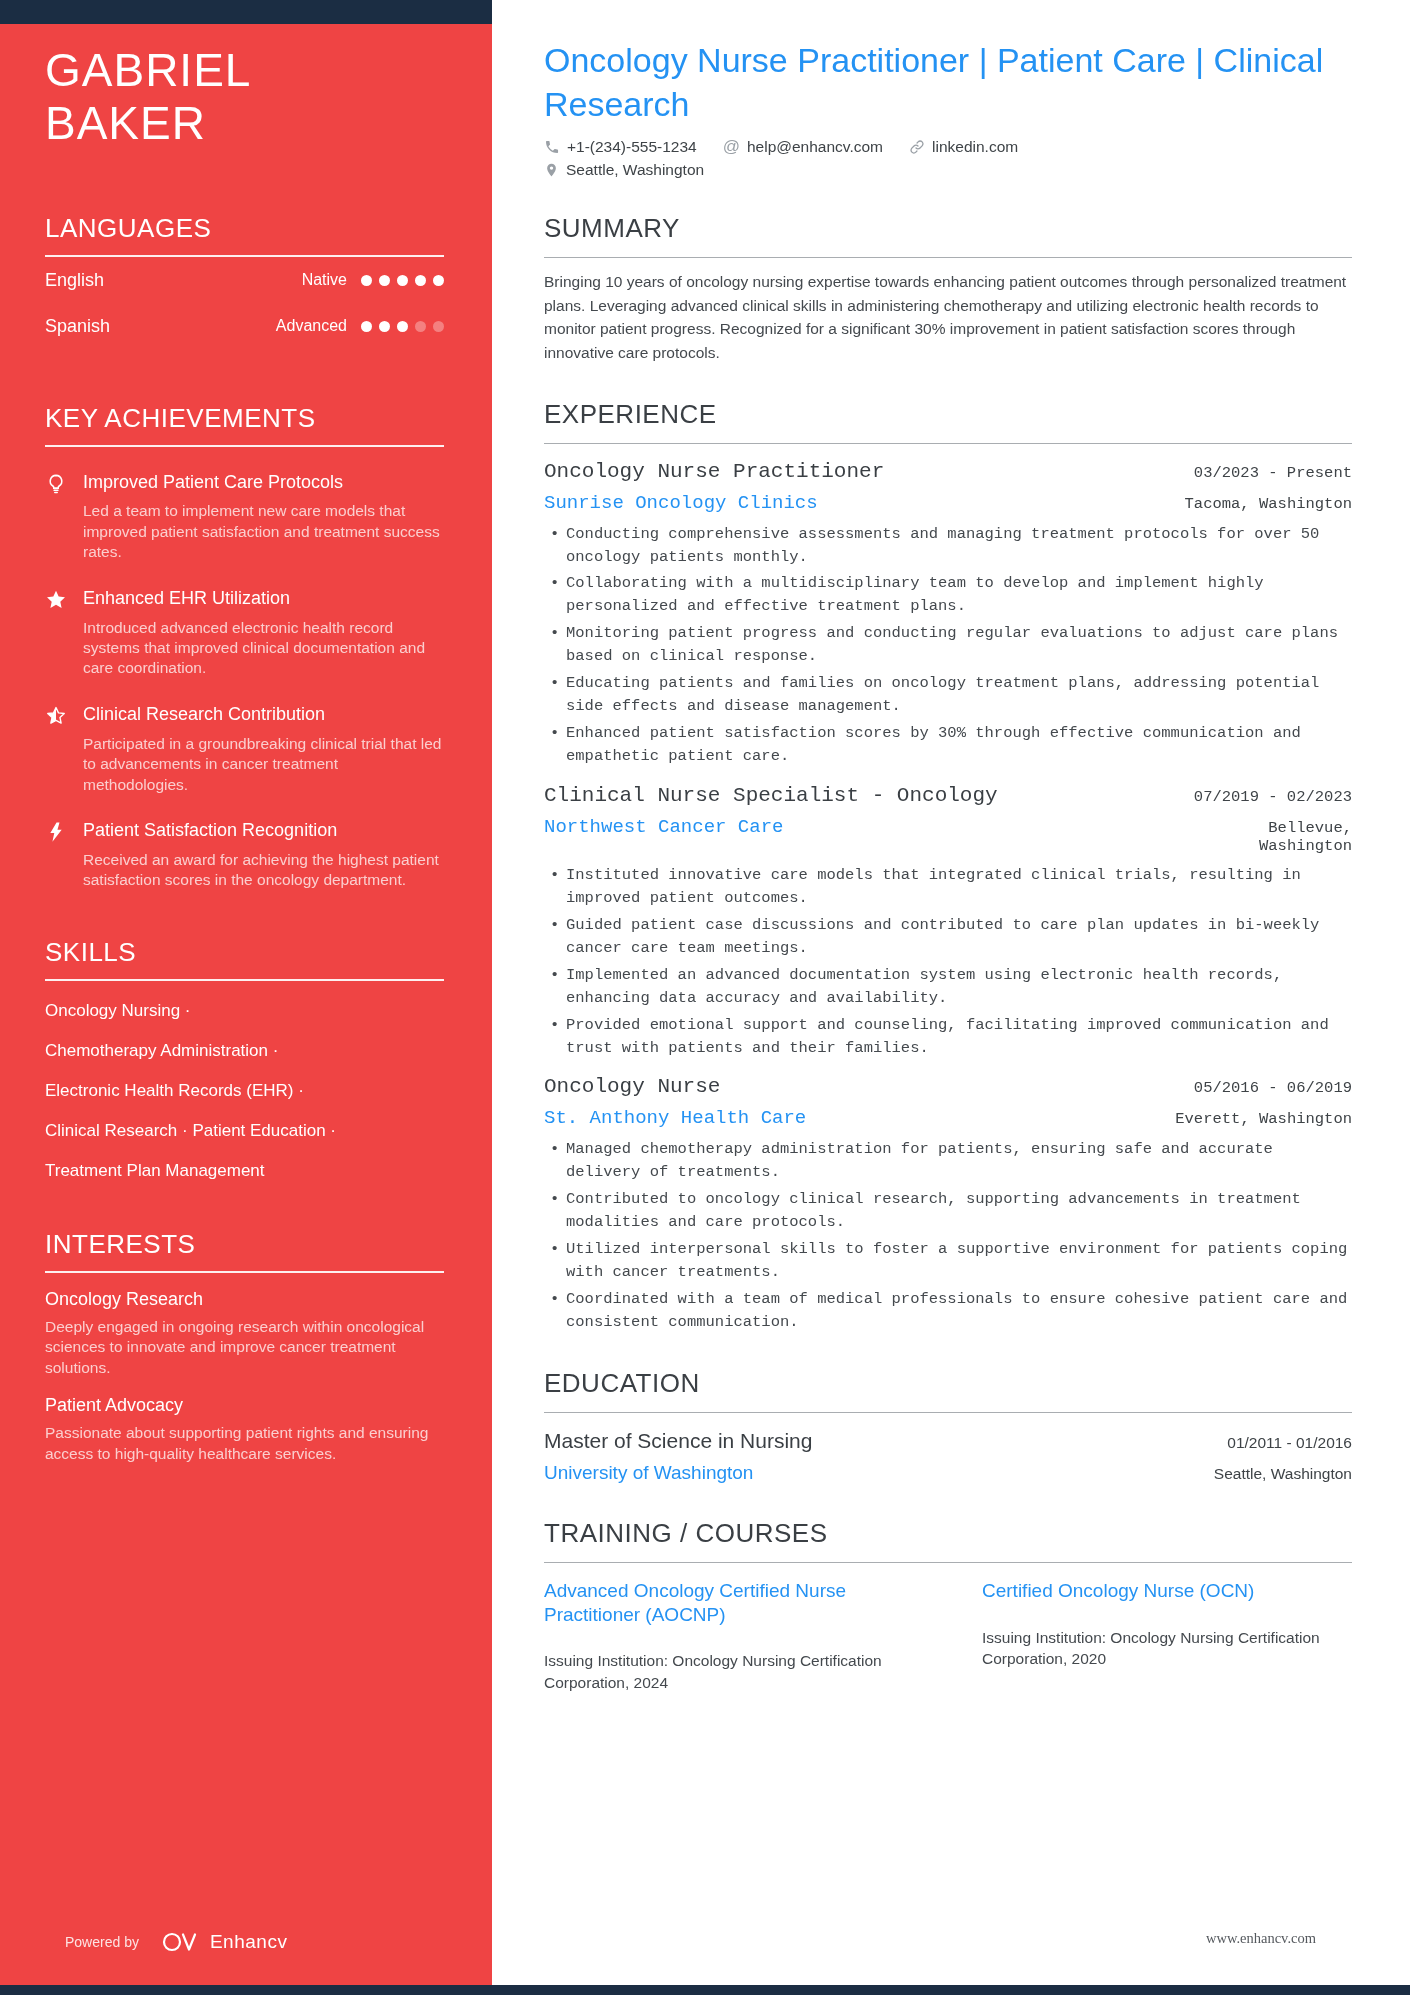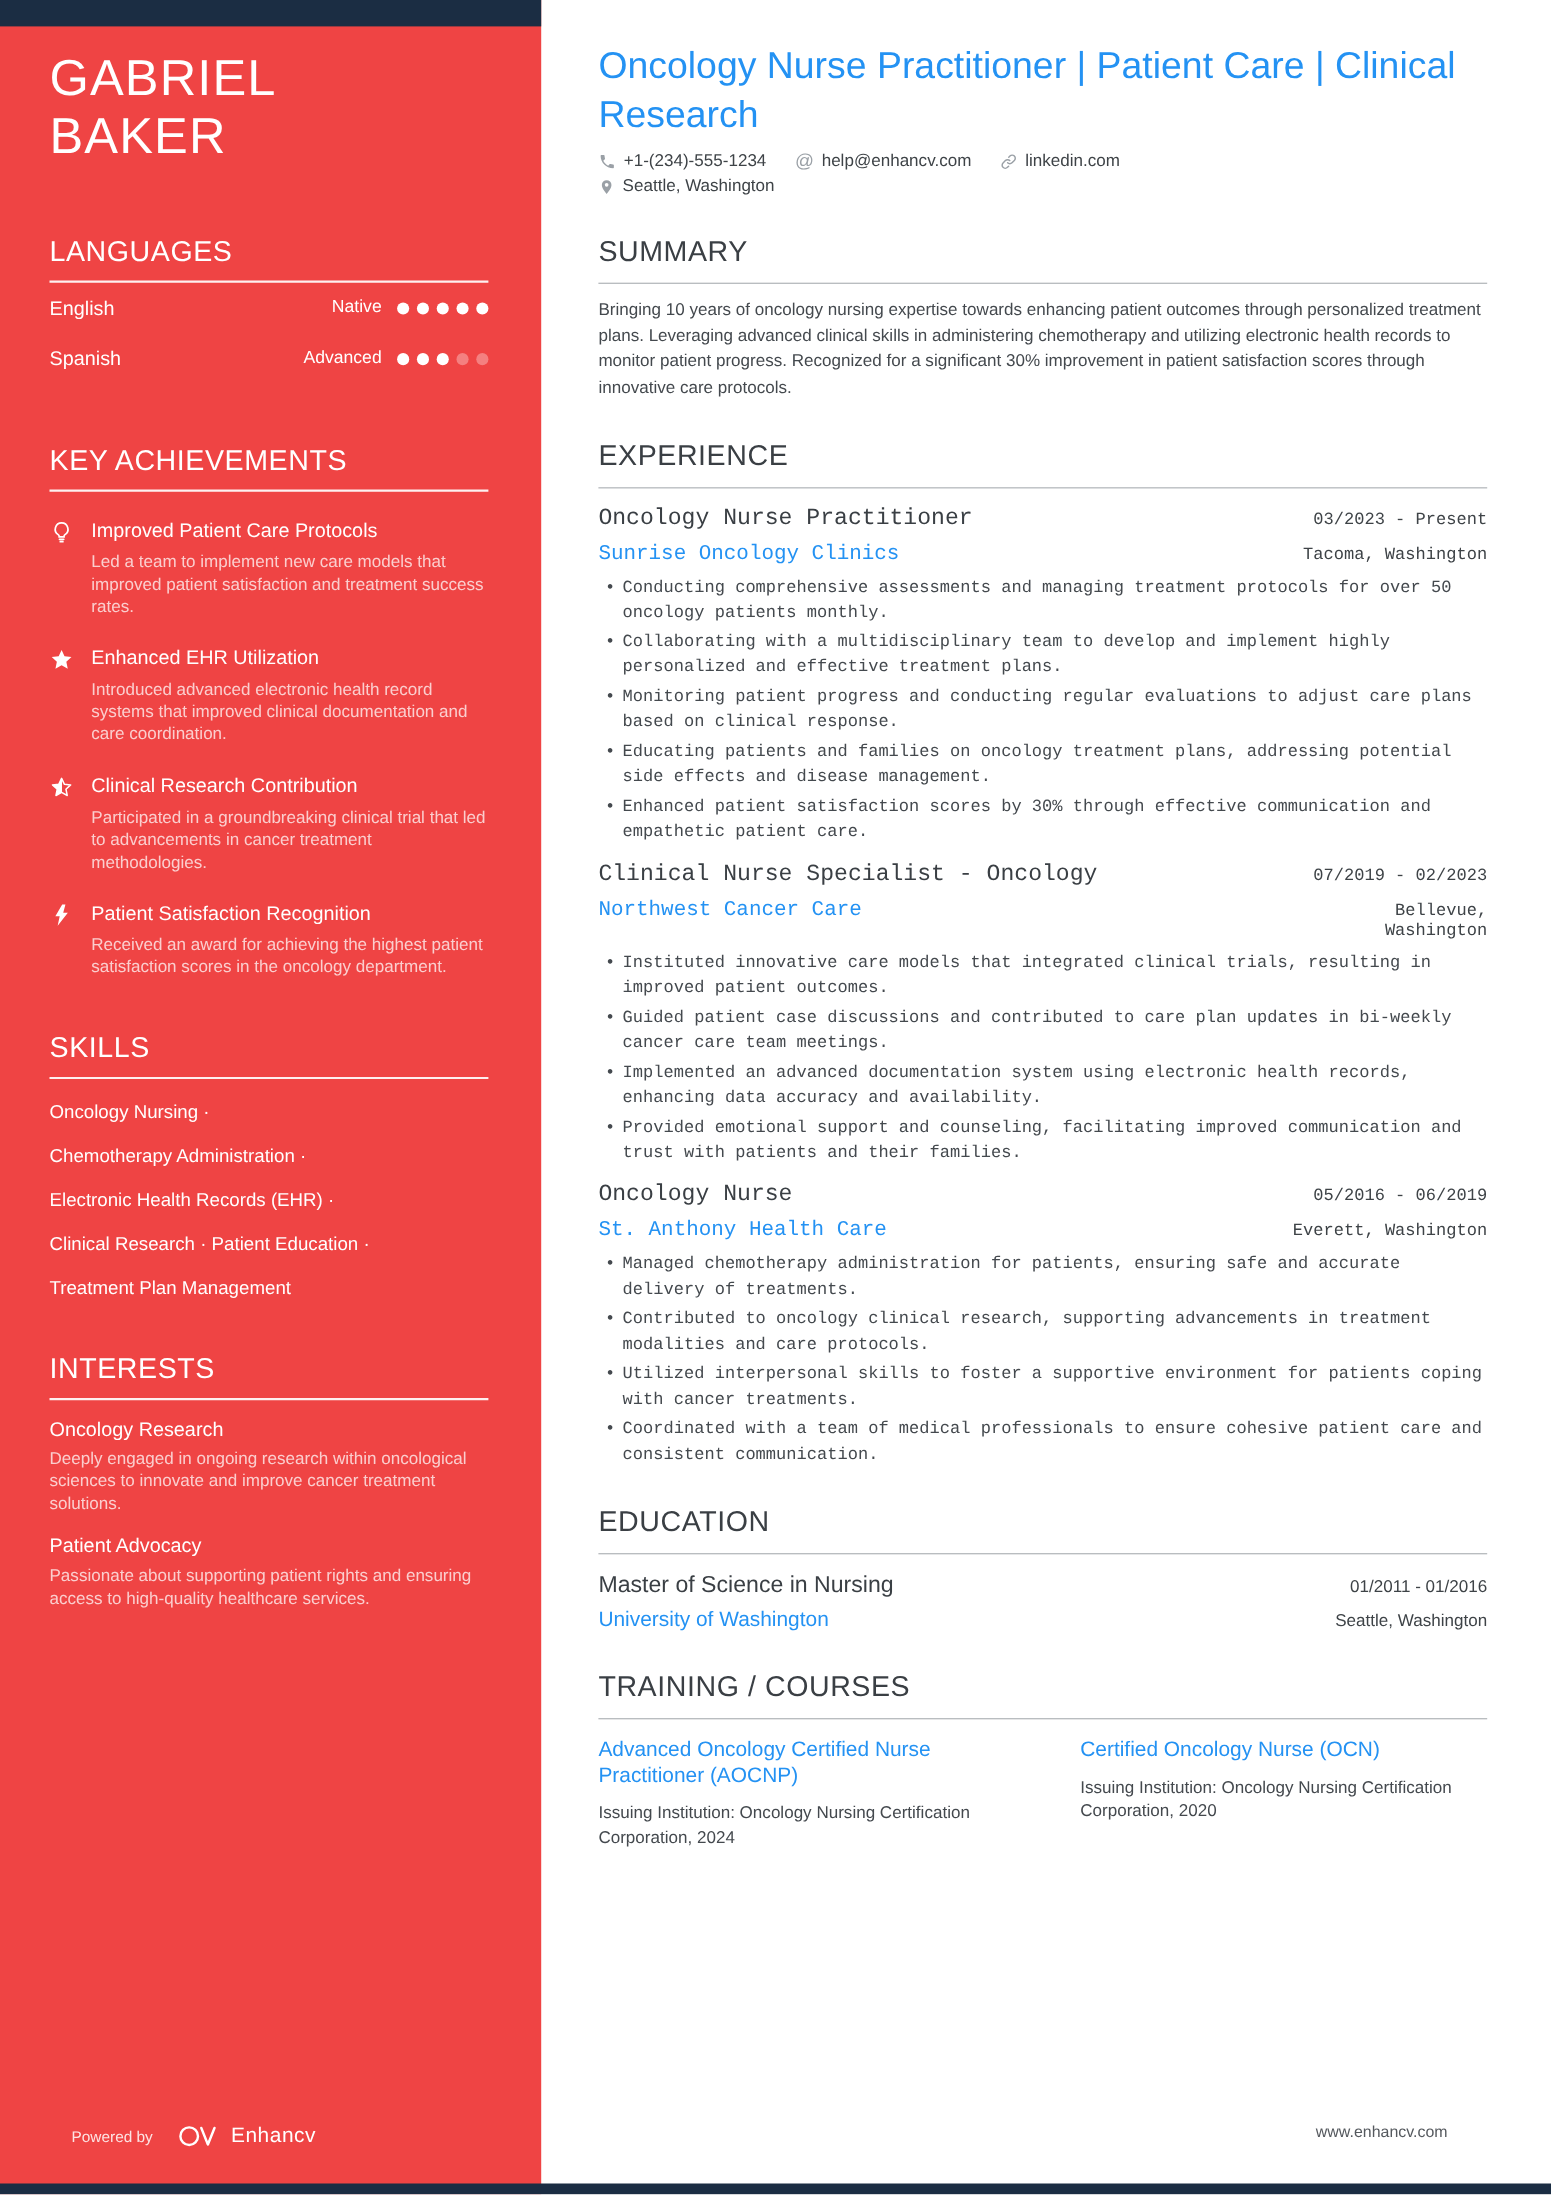--- a/index.html
+++ b/index.html
@@ -67,27 +67,27 @@
   .bullets li {
     position:relative; padding-left:22px; font-size:15.5px; line-height:1.48; color:#44494E;
     margin-bottom:4px;
   }
   .bullets li::before { content:"•"; position:absolute; left:6px; color:#44494E; }
   
   .edu-block { margin-top:16px; }
   
   .training-grid { display:grid; grid-template-columns:1fr 1fr; column-gap:68px; margin-top:16px; }
   .course-title { font-size:19px; color:#2492F3; line-height:1.25; }
-  .course-issuer { font-size:15.5px; line-height:1.4; color:#44494E; margin-top:12px; }
+  .course-issuer { font-size:15.5px; line-height:1.4; color:#44494E; margin-top:24px; }
   
   .side-footer { position:absolute; left:65px; bottom:40px; display:flex; align-items:center; z-index:6; }
   .powered-by { font-size:14px; color:rgba(255,255,255,0.85); margin-right:22px; }
   .brand-logo { margin-right:9px; display:inline-flex; }
   .brand-name { font-size:19px; color:#fff; letter-spacing:0.5px; }
-  .site-link { position:absolute; right:94px; bottom:48px; font-size:14.5px; color:#55595E; text-decoration:none; z-index:6; }
+  .site-link { position:absolute; right:94px; bottom:48px; font-size:14.5px; color:#55595E; text-decoration:none; z-index:6;font-family:Liberation Serif, serif; }
 </style>
 </head>
 <body>
 
 <div class="page">
 
   <aside class="sidebar">
     <div class="top-strip"></div>
     <div class="side-inner">
       <h1 class="side-name">

